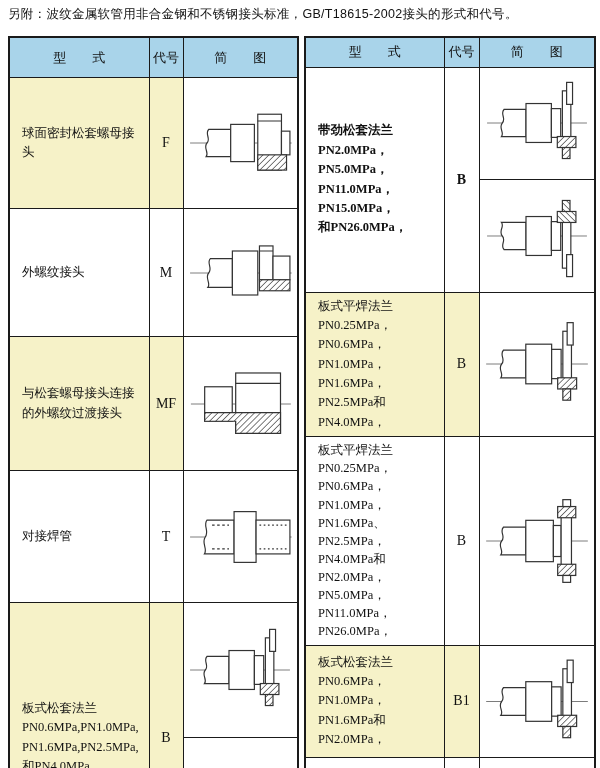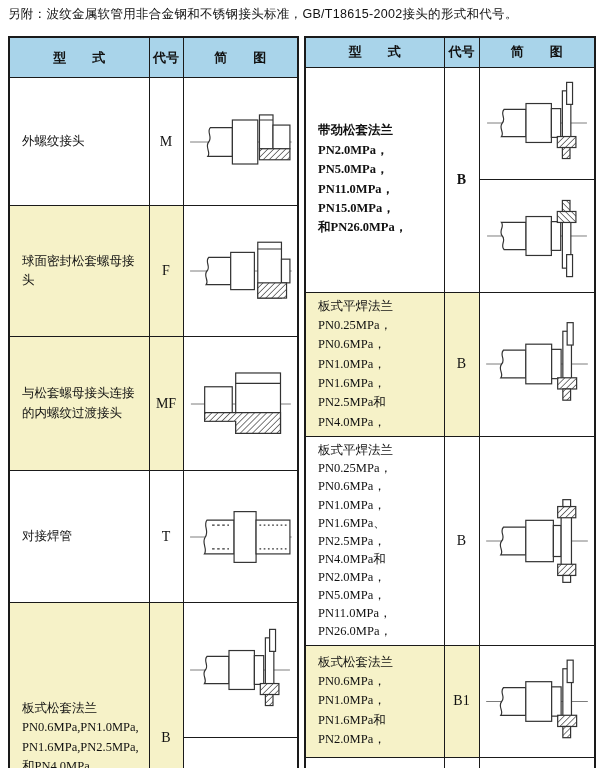--- a/index.html
+++ b/index.html
@@ -3,21 +3,21 @@
 <meta charset="utf-8">
 <style>
   html,body{margin:0;padding:0;background:#fff;width:600px;height:768px;overflow:hidden;}
   body{font-family:"Liberation Serif","DejaVu Serif",serif;color:#111;}
   .title{font-family:"Liberation Sans","DejaVu Sans",sans-serif;font-weight:normal;
          font-size:12.5px;padding:6px 8px 0 8px;letter-spacing:.3px;}
   .tables{display:flex;gap:5px;margin:13px 8px 0 8px;}
   table{border-collapse:collapse;table-layout:fixed;}
   table.t{border:2px solid #1a1a1a;}
   .t td,.t th{border:1.6px solid #1a1a1a;box-sizing:border-box;overflow:hidden;}
-  .t th{background:#a9d4ea;font-weight:bold;font-size:13px;height:30px;text-align:center;}
+  .t th{background:#a9d4ea;font-weight:normal;font-size:13px;height:30px;text-align:center;}
   td.type{font-size:12.5px;line-height:1.55;padding:4px 5px 4px 12px;text-align:left;vertical-align:middle;}
   td.code{font-size:14px;text-align:center;vertical-align:middle;}
   td.diag{padding:0;vertical-align:middle;background:#fff;}
   .hl{background:#f6f2c8;}
   .multiline{white-space:pre-line;}
   .halves{display:flex;flex-direction:column;height:100%;}
   .half{flex:1;display:flex;align-items:center;justify-content:center;}
   .half+.half{border-top:1.6px solid #1a1a1a;}
   svg.d{display:block;margin:0 auto;}
   #symlib{position:absolute;width:0;height:0;overflow:hidden;}
@@ -144,40 +144,40 @@
         <col style="width:140px">
         <col style="width:34px">
         <col style="width:115px">
       </colgroup>
     <tbody>
         <tr>
       <th>型　　式</th>
       <th>代号</th>
       <th>简　　图</th>
     </tr>
+    <tr style="height:97px;">
+      <td class="type hl">球面密封松套螺母接头</td>
+      <td class="code hl">F</td>
+      <td class="diag">
+        <svg class="d" width="110" height="90" viewBox="0 0 130 100">
+          <use href="#fit-f"></use>
+            </svg>
+          </td>
+    </tr>
     <tr style="height:95px;">
       <td class="type">外螺纹接头</td>
       <td class="code">M</td>
       <td class="diag">
         <svg class="d" width="110" height="86" viewBox="0 0 130 100">
           <use href="#fit-m"></use>
             </svg>
           </td>
     </tr>
-    <tr style="height:97px;">
-      <td class="type hl">球面密封松套螺母接头</td>
-      <td class="code hl">F</td>
-      <td class="diag">
-        <svg class="d" width="110" height="90" viewBox="0 0 130 100">
-          <use href="#fit-f"></use>
-            </svg>
-          </td>
-    </tr>
     <tr style="height:99px;">
-      <td class="type hl">与松套螺母接头连接的内螺纹过渡接头</td>
+      <td class="type hl">与松套螺母接头连接的外螺纹过渡接头</td>
       <td class="code hl">MF</td>
       <td class="diag">
         <svg class="d" width="112" height="92" viewBox="0 0 130 100">
           <use href="#fit-mf"></use>
             </svg>
           </td>
     </tr>
     <tr style="height:98px;margin-top:25px;">
       <td class="type">对接焊管</td>
       <td class="code">T</td>

